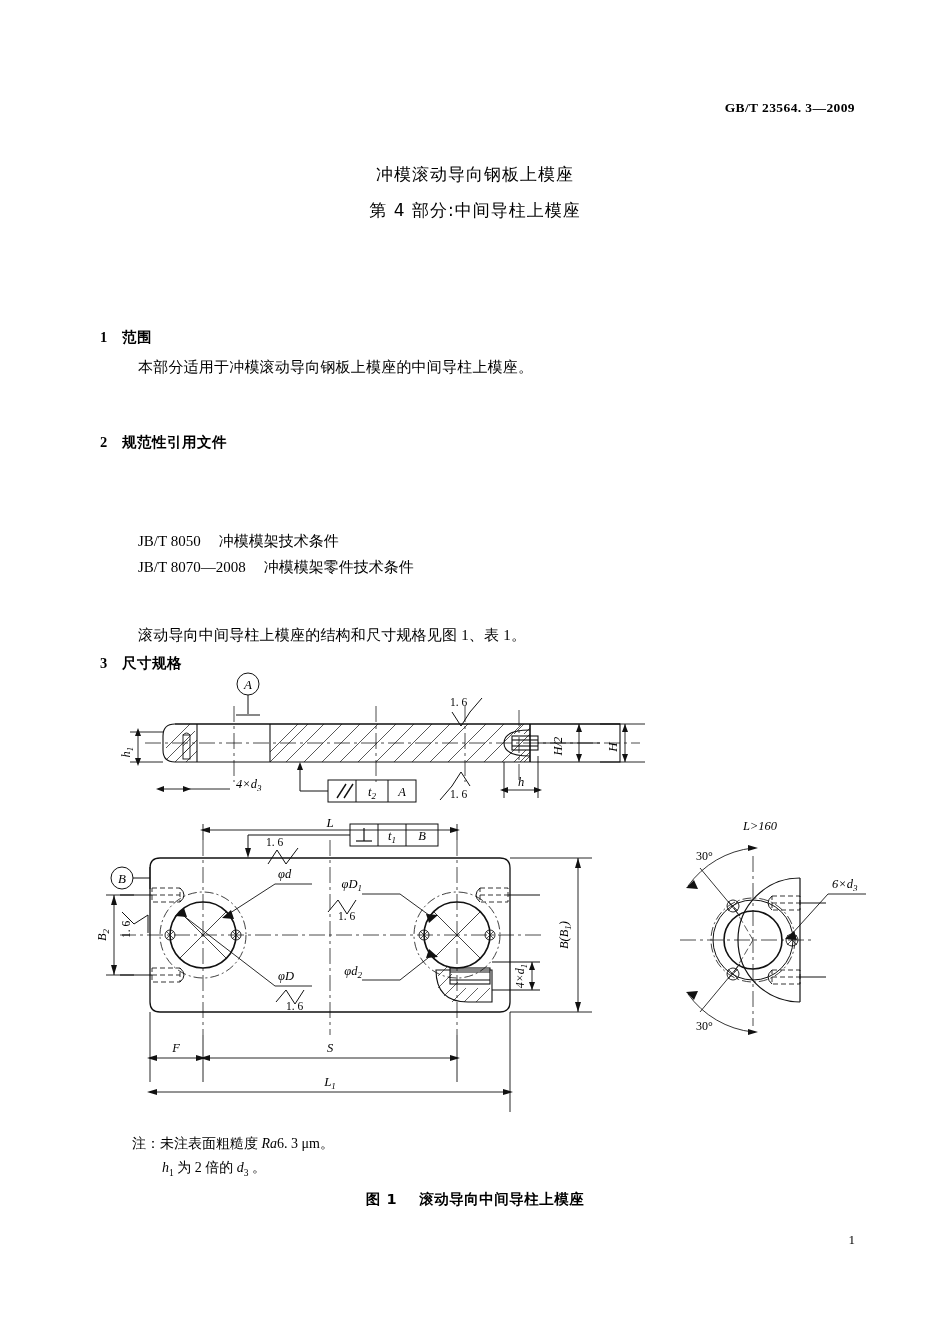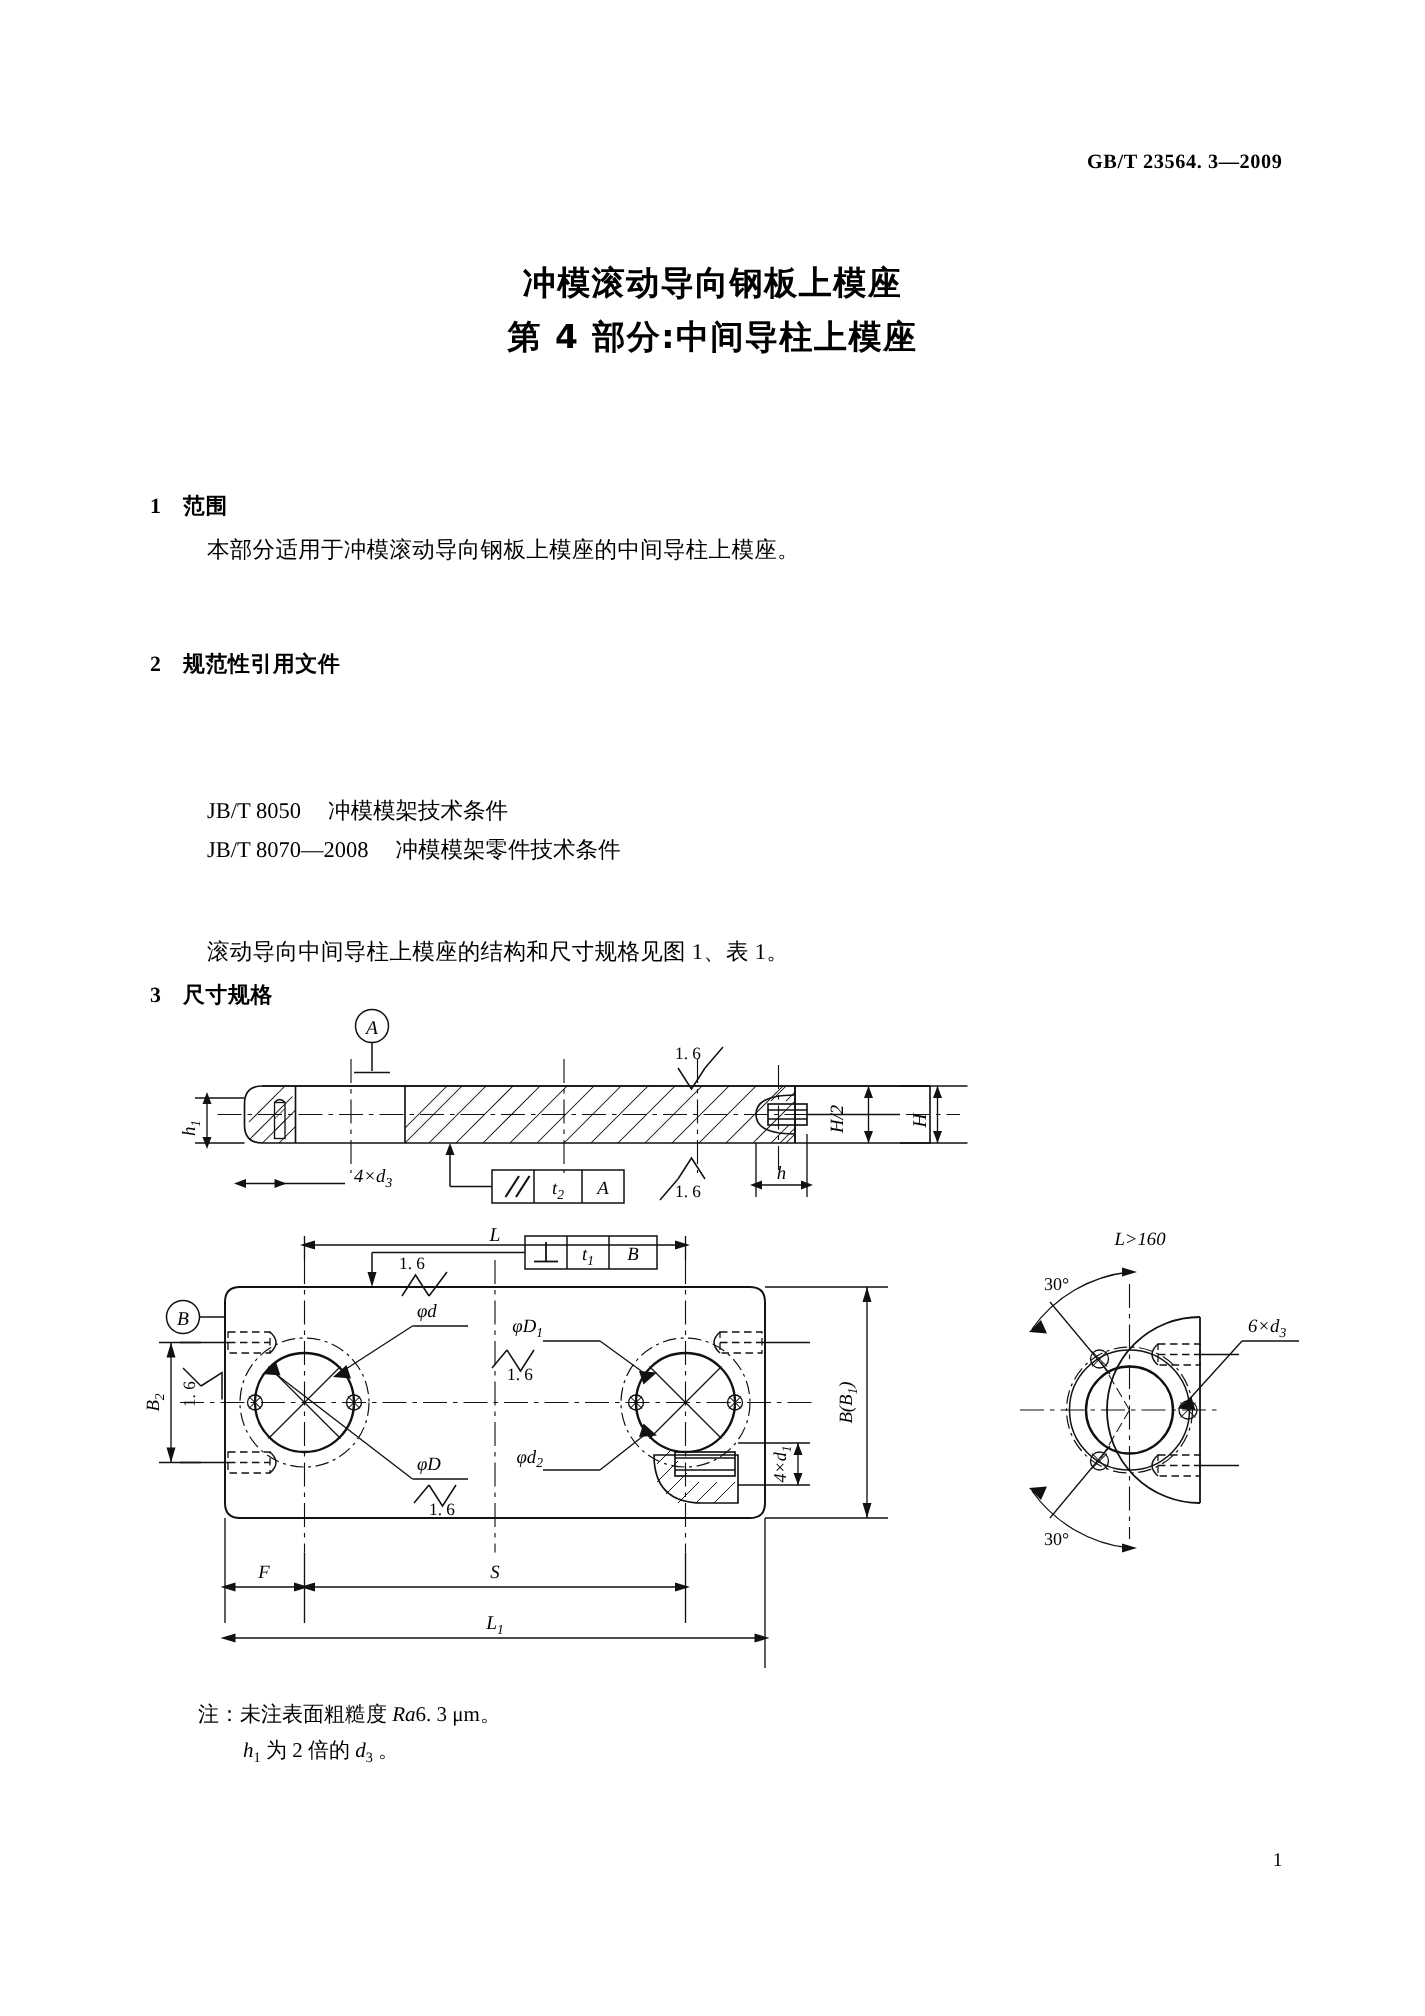--- a/index.html
+++ b/index.html
@@ -6,23 +6,23 @@
   body{width:950px;height:1344px;position:relative;
        font-family:"Liberation Serif","DejaVu Serif",serif;color:#000;}
   .page{position:absolute;left:0;top:0;width:950px;height:1344px;overflow:hidden;padding-left:20px;}
 
   
   .runhead{position:absolute;left:0;top:100px;width:855px;text-align:right;
            font-size:13.5px;letter-spacing:.4px;}
   .runhead .gb{font-family:"Liberation Serif",serif;font-weight:bold;}
 
   
-  .doctitle{position:absolute;left:0;top:172px;width:950px;text-align:center;
+  .doctitle{position:absolute;left:0;top:156px;width:950px;text-align:center;
             font-family:"DejaVu Sans","Liberation Sans",sans-serif;
-            font-weight:bold;font-size:22px;line-height:36px;letter-spacing:1px;}
+            font-weight:normal;font-size:17px;line-height:36px;letter-spacing:1px;}
 
   
   .h2{position:absolute;font-family:Liberation Serif, serif;
       font-weight:bold;font-size:14.5px;letter-spacing:.5px;margin-top:37px;}
   .h2 .num{display:inline-block;width:22px;}
   .para{position:absolute;font-size:15px;line-height:26px;letter-spacing:.2px;
         text-align:justify;}
   .ref{position:absolute;font-size:15px;line-height:26px;}
   .sp{display:inline-block;width:18px;}
 
@@ -521,16 +521,21 @@
       </g>
     </svg>
 
     <div class="note" style="left:32px;top:470px;">
       注：未注表面粗糙度 <i>Ra</i>6. 3 μm。
     </div>
     <div class="note" style="left:62px;top:494px;">
       <i>h</i><sub>1</sub> 为 2 倍的 <i>d</i><sub>3</sub> 。
     </div>
 
+    <div class="caption" style="top:528px;">
+      <span>图 1</span>
+      &nbsp;&nbsp;
+      <span>滚动导向中间导柱上模座</span>
+    </div>
   </div>
 
   <div class="pageno">1</div>
 </div>
 
 </body></html>

